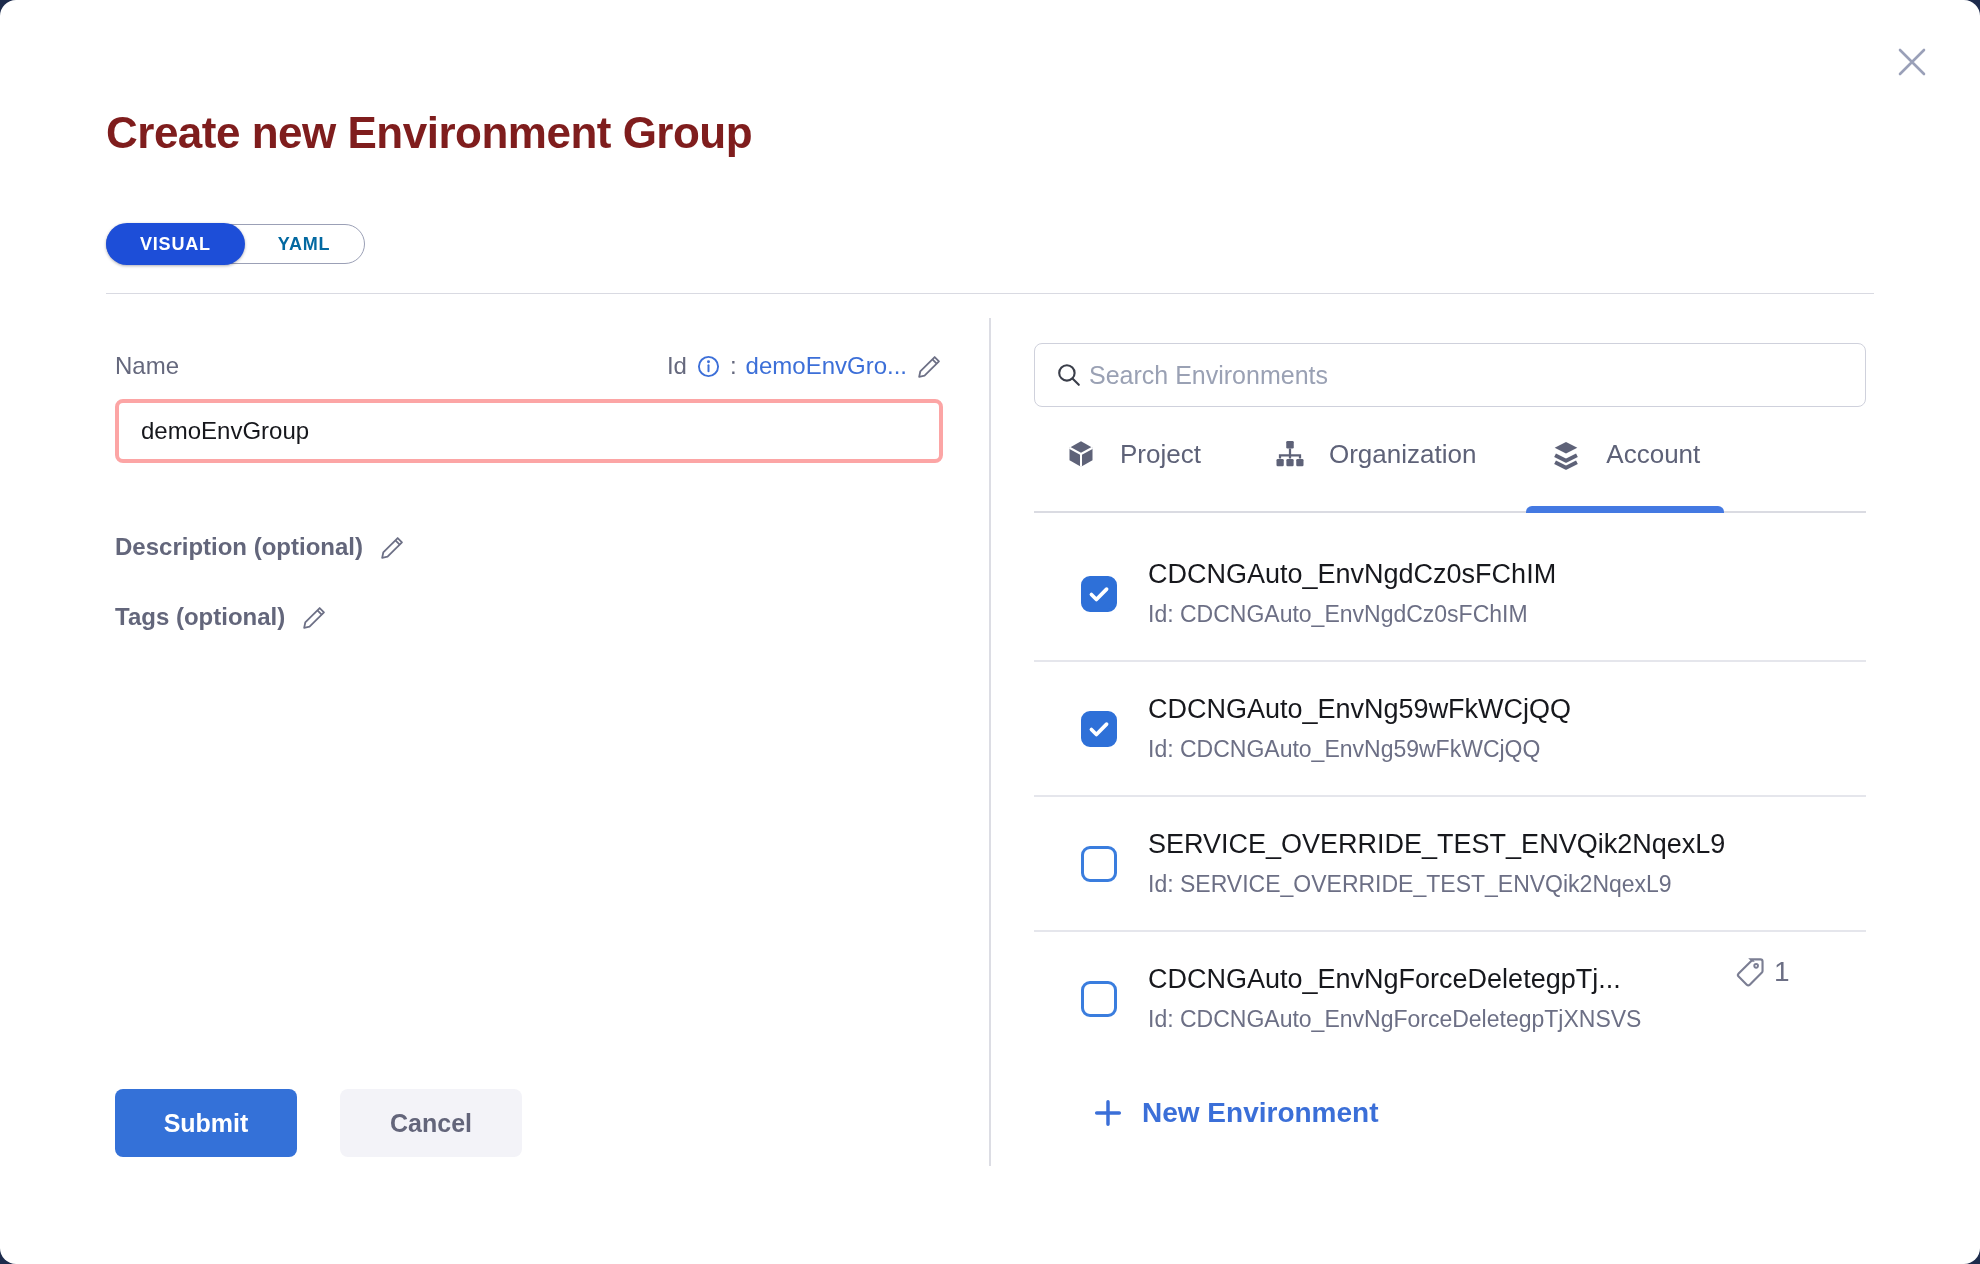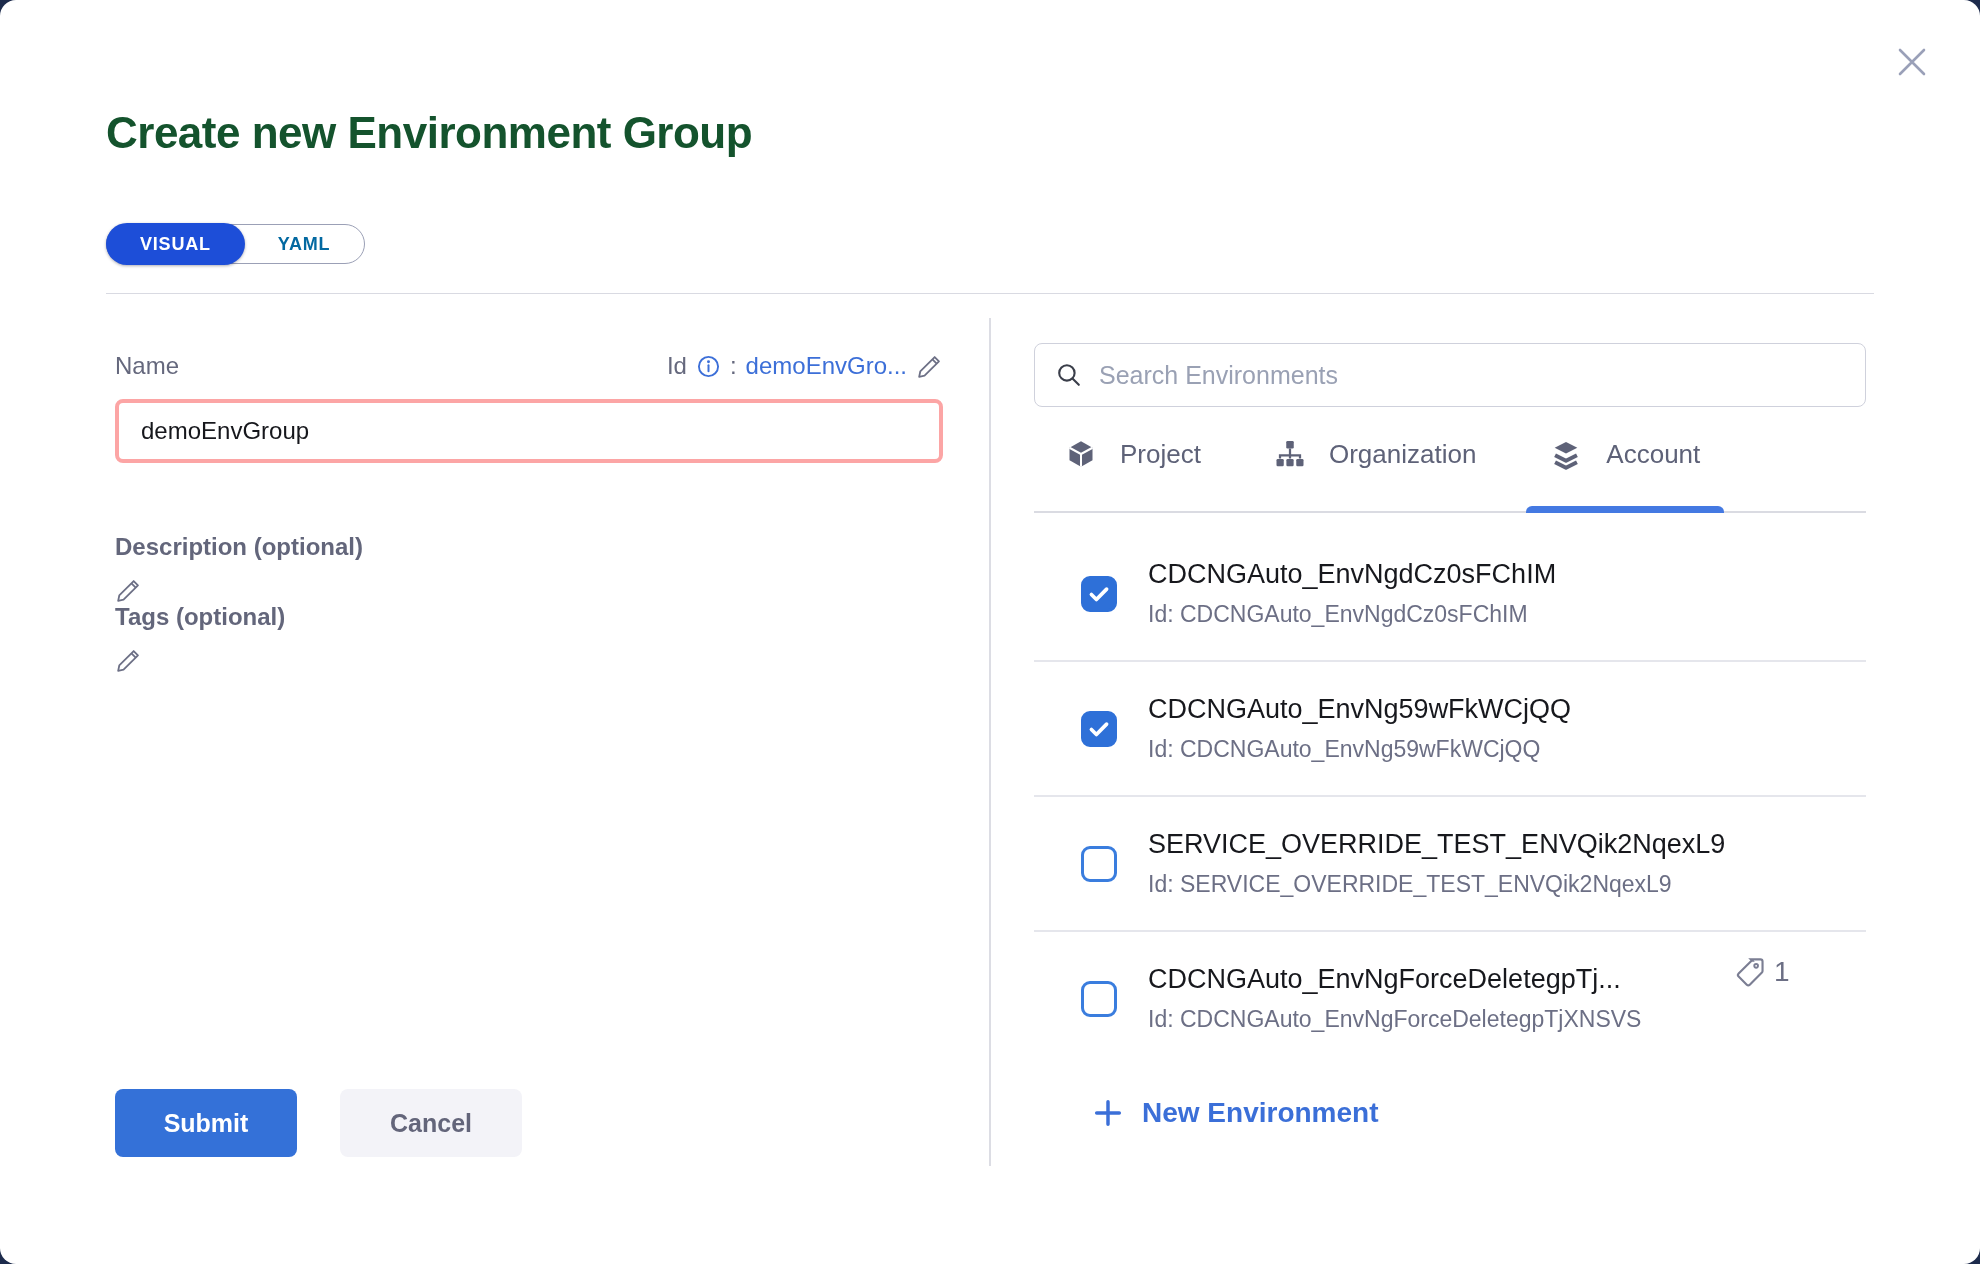--- a/index.html
+++ b/index.html
@@ -3,56 +3,56 @@
 <meta charset="utf-8">
 <style>
   html,body{margin:0;padding:0;width:1980px;height:1264px;overflow:hidden;
     background:#1d2b4c;font-family:"Liberation Sans",sans-serif;}
   .modal{position:absolute;inset:0;background:#ffffff;border-radius:16px;}
 
   
   .close{position:absolute;top:40px;right:46px;width:44px;height:44px;background:none;border:none;cursor:pointer;padding:0;}
 
   
-  .title{position:absolute;left:106px;top:108px;margin:0;font-size:44px;font-weight:700;color:#14532d;letter-spacing:-0.5px;}
+  .title{position:absolute;left:106px;top:108px;margin:0;font-size:44px;font-weight:700;color:#7f1d1d;letter-spacing:-0.5px;}
 
   
   .toggle{position:absolute;left:106px;top:224px;display:inline-flex;align-items:center;
     border:1px solid #9ba0b6;border-radius:999px;background:#fff;height:40px;box-sizing:border-box;}
   .seg{display:flex;align-items:center;justify-content:center;height:52px;padding:0 34px;
     font-size:18px;font-weight:700;letter-spacing:0.8px;color:#0369a1;border-radius:999px;cursor:pointer;box-sizing:border-box;}
   .seg.active{background:#1d4ed8;color:#ffffff;margin:-1px;height:42px;box-shadow:0 1px 3px rgba(20,20,40,.35);}
 
   .rule{position:absolute;left:106px;top:293px;width:1768px;height:1px;background:#d9dae2;}
   .vdivider{position:absolute;left:989px;top:318px;width:2px;height:848px;background:#dcdde4;}
 
   
   .left-col{position:absolute;left:115px;top:348px;width:828px;}
   .name-row{display:flex;justify-content:space-between;align-items:center;height:36px;}
   .lbl{font-size:24px;color:#65687d;}
   .id-row{display:flex;align-items:center;gap:9px;font-size:24px;color:#65687d;}
   .id-value{color:#3c6fd8;text-decoration:none;cursor:pointer;text-align:center;}
   .icon{display:inline-flex;align-items:center;justify-content:center;}
   .name-input{margin-top:15px;width:100%;height:64px;box-sizing:border-box;border:4px solid #fca5a5;
     border-radius:8px;font-size:24px;color:#16171c;padding:0 22px;outline:none;font-family:"Liberation Sans",sans-serif;}
-  .opt-row{position:absolute;left:115px;display:flex;align-items:flex-start;gap:16px;
-    font-size:24px;font-weight:700;color:#63667b;flex-direction:column;}
+  .opt-row{position:absolute;left:115px;display:flex;align-items:flex-end;gap:16px;
+    font-size:24px;font-weight:700;color:#63667b;}
   .opt-desc{top:533px;}
   .opt-tags{top:603px;}
 
   
   .btn{position:absolute;top:1089px;height:68px;border:none;border-radius:8px;font-size:25px;
     font-weight:700;cursor:pointer;font-family:"Liberation Sans",sans-serif;}
   .btn-submit{left:115px;width:182px;background:#3471d8;color:#ffffff;}
   .btn-cancel{left:340px;width:182px;background:#f3f3f8;color:#63657a;}
 
   
   .panel{position:absolute;left:1034px;top:343px;width:832px;}
   .search-box{height:64px;border:1px solid #cfd1dc;border-radius:8px;display:flex;align-items:center;
-    gap:14px;padding:0 20px;box-sizing:border-box;}
+    gap:4px;padding:0 20px;box-sizing:border-box;}
   .search-box input{flex:1;border:none;outline:none;font-size:25px;color:#16171c;
     font-family:"Liberation Sans",sans-serif;}
   .search-box input::placeholder{color:#9aa1b4;}
 
   .tabs{display:flex;align-items:center;margin-top:32px;height:72px;border-bottom:2px solid #dadbe2;
     padding-left:32px;gap:74px;}
   .tab{position:relative;display:flex;align-items:flex-start;gap:24px;height:100%;font-size:26px;
     color:#5e6278;font-weight:500;cursor:pointer;}
   .tab.active::after{content:"";position:absolute;left:-24px;right:-24px;bottom:-2px;height:7px;
     background:#4479e2;border-radius:6px 6px 0 0;}

